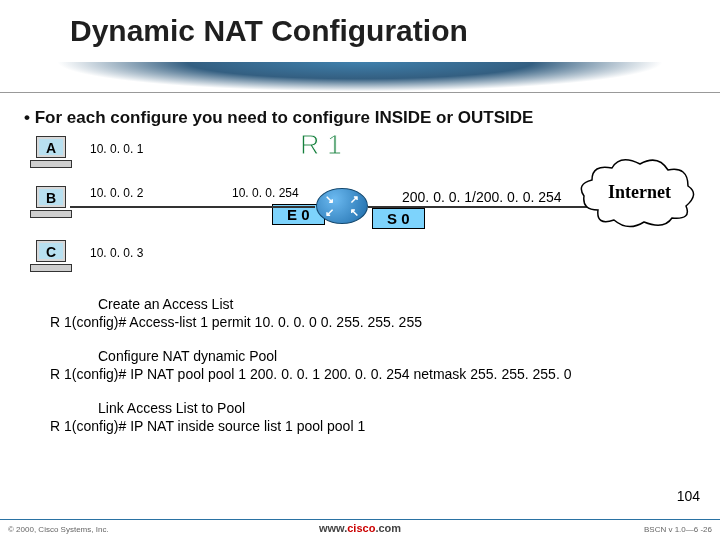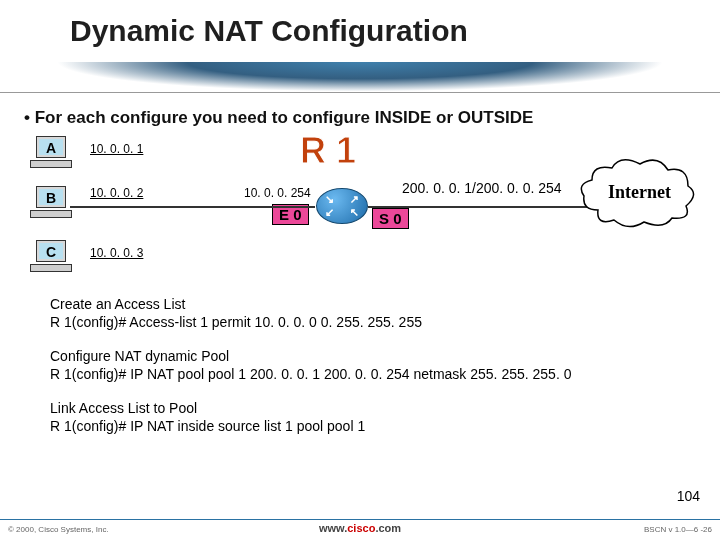--- a/index.html
+++ b/index.html
@@ -76,28 +76,27 @@
     position: absolute;
     font-weight: 700;
     width: 30px; text-align: center;
     font-size: 14px;
     color: #000;
   }
   .ip-label {
     position: absolute;
     font-size: 12px;
     color: #000;
-    text-decoration: underline;
   }
 
   .router-name {
     position: absolute;
-    font-size: 36px;
-    font-weight: 700;
-    color: #c2410c;
+    font-size: 27px;
+    font-weight: 400;
+    color: #15803d;
     -webkit-text-stroke: 1px #fff;
     text-shadow: -1px -1px 0 #fff, 1px -1px 0 #fff, -1px 1px 0 #fff, 1px 1px 0 #fff;
   }
 
   .router {
     position: absolute;
     width: 52px; height: 36px;
     background: radial-gradient(circle at 35% 30%, #6bb9f0, #1c6aa8);
     border-radius: 50% / 50%;
     border: 1px solid #13486f;
@@ -106,29 +105,30 @@
     position: absolute;
     color: #fff;
     font-size: 11px;
     font-weight: 900;
   }
   .if-label {
     position: absolute;
     font-size: 15px;
     font-weight: 700;
     color: #000;
-    background: #ec4899;
+    background: #7dd3fc;
     border: 1px solid #000;
-    padding: 1px 6px;
+    padding: 1px 14px;
   }
 
   .wan-label {
     position: absolute;
     font-size: 14px;
     color: #000;
+    margin-top: 9px;
   }
 
   .cloud {
     position: absolute;
     width: 120px; height: 72px;
   }
   .cloud svg { width: 100%; height: 100%; }
   .cloud-text {
     position: absolute;
     font-weight: 700;
@@ -144,20 +144,21 @@
 
   .config-block {
     position: absolute;
     left: 50px;
     font-size: 14px;
     color: #000;
     line-height: 1.25;
   }
   .config-block .hdr {
     display: block;
+    margin-left: 48px;
   }
 
   .slide-num {
     position: absolute;
     right: 20px; bottom: 36px;
     font-size: 14px;
   }
   .footer-left {
     position: absolute;
     left: 8px; bottom: 6px;
@@ -214,21 +215,21 @@
 
   <div class="host" style="left:30px; top:110px;">
     <div class="host-mon"></div>
     <div class="host-base"></div>
     <div class="host-label" style="left:6px; top:4px;">C</div>
   </div>
   <div class="ip-label" style="left:90px; top:116px;">10. 0. 0. 3</div>
 
   <div class="router-name" style="left:300px; top:0px;">R 1</div>
 
-  <div class="ip-label" style="left:244px; top:56px; text-decoration:none;">10. 0. 0. 254</div>
+  <div class="ip-label" style="left:232px; top:56px; text-decoration:none;">10. 0. 0. 254</div>
 
   <div class="if-label" style="left:272px; top:74px;">E 0</div>
 
   <div class="link-line" style="left:70px; top:76px; width:245px;"></div>
 
   <div class="router" style="left:316px; top:58px;">
     <span class="arrow" style="left:8px; top:4px;">↘</span>
     <span class="arrow" style="right:8px; top:4px;">↗</span>
     <span class="arrow" style="left:8px; bottom:4px;">↙</span>
     <span class="arrow" style="right:8px; bottom:4px;">↖</span>

